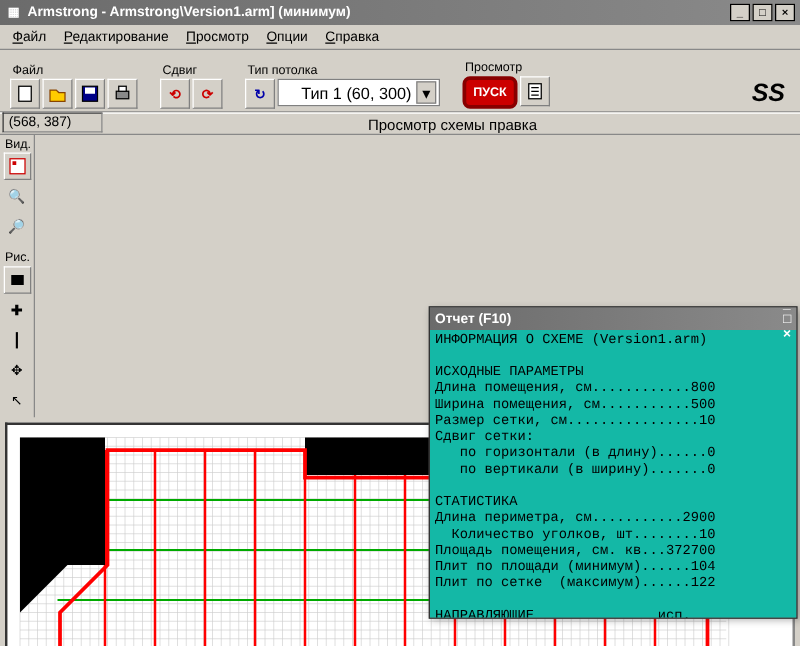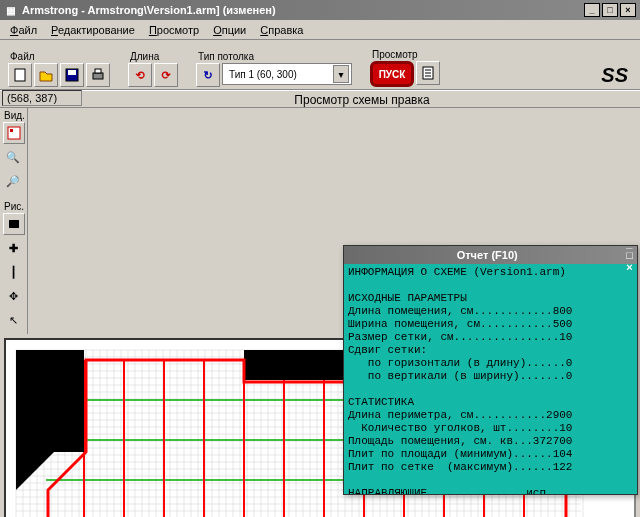--- a/index.html
+++ b/index.html
@@ -11,21 +11,21 @@
   .menubar { background:#d4d0c8; height:20px; display:flex; align-items:center; padding:0 4px; gap:2px; border-bottom:1px solid #888;}
   .menu-item { padding:2px 6px; cursor:pointer;}
   .menu-item u { text-decoration: underline; }
   .toolbar { background:#d4d0c8; padding:2px 4px; display:flex; gap:2px; border-bottom:1px solid #888; align-items:flex-end; height:50px;}
   .tool-group { display:flex; flex-direction:column; gap:1px; padding:0 4px; }
   .tool-label { font-size:10px; color:#000; padding:0 2px;}
   .tool-row { display:flex; gap:2px;}
   .tbtn { width:24px; height:24px; border:1px solid #d4d0c8; background:#d4d0c8; display:flex; align-items:center; justify-content:center; cursor:pointer; position:relative;}
   .tbtn.raised { border-top:1px solid #fff; border-left:1px solid #fff; border-right:1px solid #808080; border-bottom:1px solid #808080;}
   .sep { width:2px; background:linear-gradient(to right,#888 0,#888 1px,#fff 1px,#fff 2px); margin:2px 2px;}
-  .combo { height:22px; border:1px solid #808080; background:#fff; display:flex; align-items:center; padding:0 2px 0 6px; font-size:10px;}
+  .combo { height:22px; border:1px solid #808080; background:#fff; display:flex; align-items:center; padding:0 2px 0 18px; font-size:13px;}
   .combo .drop { width:16px;height:18px;background:#d4d0c8;border:1px solid #808080;margin-left:auto;display:flex;align-items:center;justify-content:center;}
   .fire-btn { width:44px; height:26px; background:#c00; border:3px solid #800; border-radius:6px; display:flex;align-items:center;justify-content:center;color:#fff;font-weight:bold;font-size:10px;}
   .grid-show-btn { width:22px;height:22px; border:1px solid #808080; background:#e8e8d0;}
   .bolt { margin-left:auto; font-size:20px; font-style:italic; font-weight:bold; padding-right:8px;}
   .statusrow { height:18px; border-top:1px solid #fff; border-bottom:1px solid #888; background:#d4d0c8; display:flex; align-items:flex-end; font-size:11px;}
   .coord-cell{ width:80px; border:1px inset #888; padding:1px 4px; margin:1px 2px;}
   .main-area { display:flex; height: calc(517px - 20px - 20px - 50px - 18px); position:relative;flex-direction:column;}
   .side-tools { width:28px; background:#d4d0c8; border-right:1px solid #888; display:flex; flex-direction:column; padding:2px; gap:0;}
   .side-label { font-size:10px; text-align:left; padding:0 2px;}
   .side-btn { width:22px;height:22px; margin:1px auto; border:1px solid #d4d0c8; background:#d4d0c8; display:flex;align-items:center;justify-content:center;}
@@ -39,21 +39,21 @@
   .report-title { height:18px; background:linear-gradient(to right,#6b6b6b,#8a8a8a); display:flex;align-items:center;color:#fff;font-weight:bold;font-size:11px;padding:0 4px;}
   .report-title .win-btns{margin-left:auto;}
   .report-body { background:#14b8a6; height:calc(100% - 18px); padding:2px 4px; font-family: "Courier New", monospace; font-size:11px; line-height:13px; white-space:pre; overflow:hidden; color:#000;}
   .page-title-center { flex:1; text-align:center; font-size:12px;}
 </style>
 </head>
 <body>
 
 <div class="titlebar">
   <span class="sys-icon">▦</span>
-  <span>Armstrong -                                  Armstrong\Version1.arm] (изменен)</span>
+  <span>Armstrong -                                  Armstrong\Version1.arm] (минимум)</span>
   <div class="win-btns">
     <div class="win-btn">_</div>
     <div class="win-btn">□</div>
     <div class="win-btn">×</div>
   </div>
 </div>
 
 <div class="menubar">
   <span class="menu-item"><u>Ф</u>айл</span>
   <span class="menu-item"><u>Р</u>едактирование</span>
@@ -85,21 +85,21 @@
       <div class="tbtn raised">
           <svg width="16" height="16">
             <rect x="3" y="6" width="10" height="6" fill="#888" stroke="#000"></rect>
             <rect x="5" y="2" width="6" height="4" fill="#fff" stroke="#000"></rect>
           </svg>
         </div>
     </div>
   </div>
   <div class="sep"></div>
   <div class="tool-group">
-    <span class="tool-label">Длина</span>
+    <span class="tool-label">Сдвиг</span>
     <div class="tool-row">
       <div class="tbtn raised">
           <span style="color:#c00;font-weight:bold">⟲</span>
         </div>
       <div class="tbtn raised">
           <span style="color:#c00;font-weight:bold">⟳</span>
         </div>
     </div>
   </div>
   <div class="sep"></div>
@@ -363,21 +363,21 @@
       </svg>
     </div>
     <div class="scroll-h">
         <div class="thumb"></div>
       </div>
   </div>
 </div>
 
 <div class="report-win">
   <div class="report-title">
-    <span style="flex:1;text-align:center">Отчет (F10)</span>
+    <span style="flex:1;">Отчет (F10)</span>
     <div class="win-btns">
       <div class="win-btn">_</div>
       <div class="win-btn">□</div>
       <div class="win-btn">×</div>
     </div>
   </div>
   <div class="report-body">ИНФОРМАЦИЯ О СХЕМЕ (Version1.arm)
 
 ИСХОДНЫЕ ПАРАМЕТРЫ
 Длина помещения, см............800

